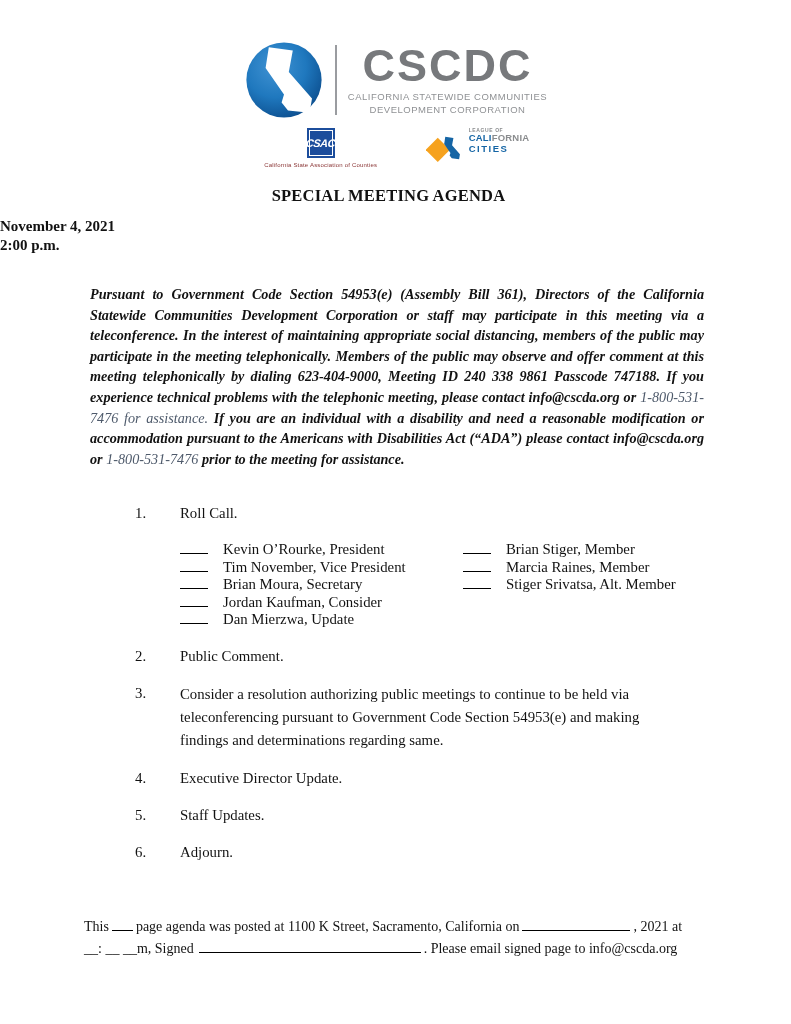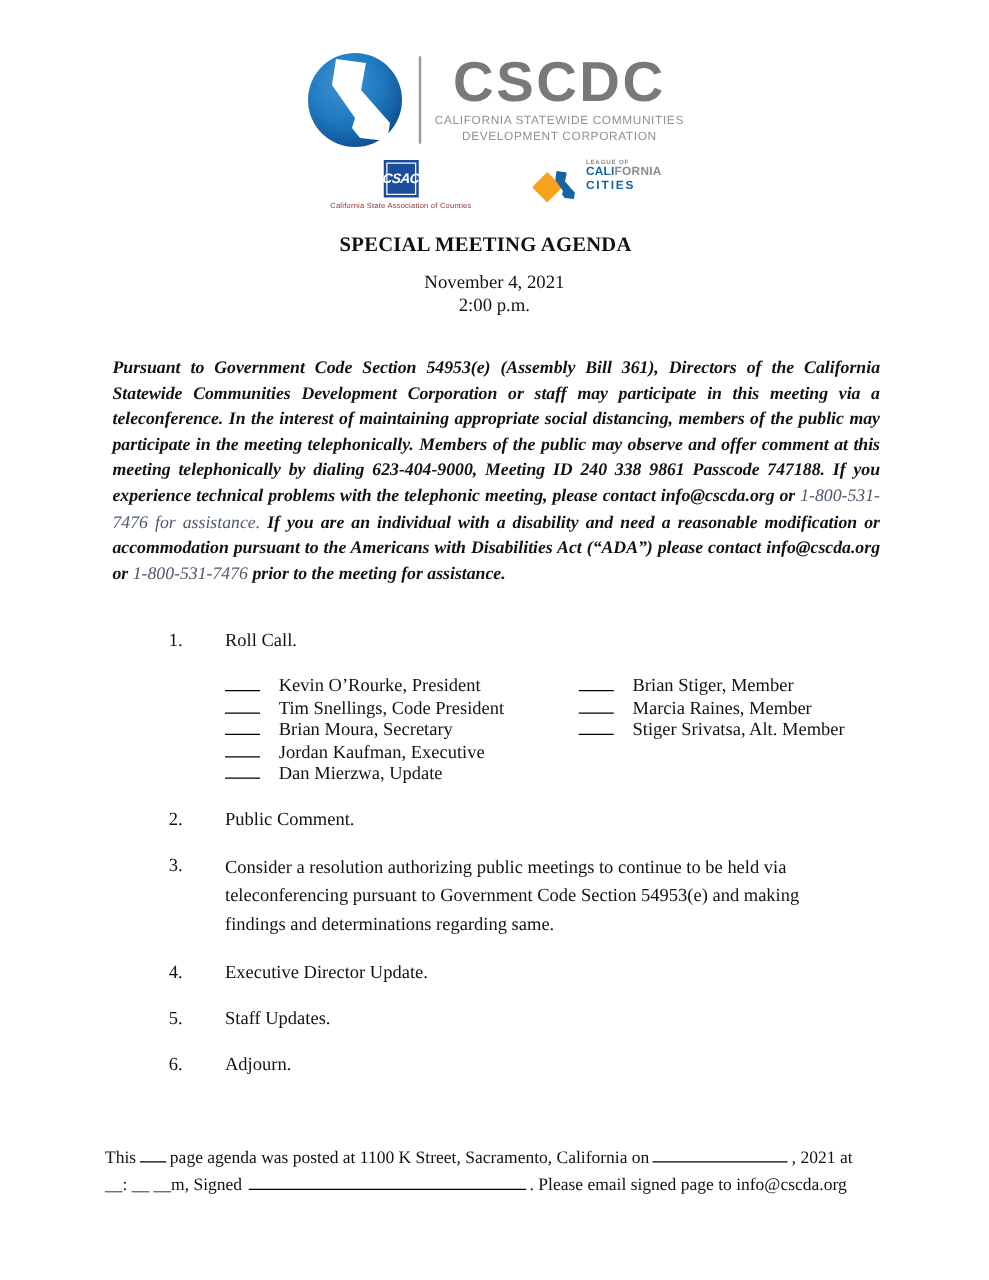--- a/index.html
+++ b/index.html
@@ -64,22 +64,22 @@
   .lg2 { font-size:9.5px; font-weight:700; letter-spacing:0.2px; }
   .lg2 .blue { color:#1565a5; } .lg2 .gray { color:#8a8c8e; }
   .lg3 { font-size:9.5px; font-weight:700; color:#1565a5; letter-spacing:1.5px; }
 
   
   .doc-title {
     position:absolute; top:186px; left:0; right:14px; text-align:center;
     font-size:16.5px; font-weight:700; letter-spacing:0.2px;
   }
   .doc-when {
-    position:absolute; top:217px; left:0; right:0; text-align:center;
-    font-size:15px; font-weight:400; line-height:19px;
+    position:absolute; top:217px; left:0; right:0; text-align:left;
+    font-size:15px; font-weight:700; line-height:19px;
   }
 
   
   .notice {
     position:absolute; top:284px; left:90px; width:614px;
     text-align:justify;
     font-size:14.2px; font-weight:700; font-style:italic; line-height:20.6px;
   }
   .notice .light { font-weight:400; color:#4e5a6b; }
 
@@ -179,23 +179,23 @@
   <div class="agenda">
 
     <div class="item item-1">
       <span class="item-num">1.</span>
       <span class="item-text">Roll Call.</span>
     </div>
 
     <div class="roll-call">
       <div class="rc-left">
         <div class="rc-row"><span class="rc-blank"></span><span>Kevin O’Rourke, President</span></div>
-        <div class="rc-row"><span class="rc-blank"></span><span>Tim Snellings, Code President</span></div>
+        <div class="rc-row"><span class="rc-blank"></span><span>Tim November, Vice President</span></div>
         <div class="rc-row"><span class="rc-blank"></span><span>Brian Moura, Secretary</span></div>
-        <div class="rc-row"><span class="rc-blank"></span><span>Jordan Kaufman, Executive</span></div>
+        <div class="rc-row"><span class="rc-blank"></span><span>Jordan Kaufman, Consider</span></div>
         <div class="rc-row"><span class="rc-blank"></span><span>Dan Mierzwa, Update</span></div>
       </div>
       <div class="rc-right">
         <div class="rc-row"><span class="rc-blank"></span><span>Brian Stiger, Member</span></div>
         <div class="rc-row"><span class="rc-blank"></span><span>Marcia Raines, Member</span></div>
         <div class="rc-row"><span class="rc-blank"></span><span>Stiger Srivatsa, Alt. Member</span></div>
       </div>
     </div>
 
     <div class="item item-2">

